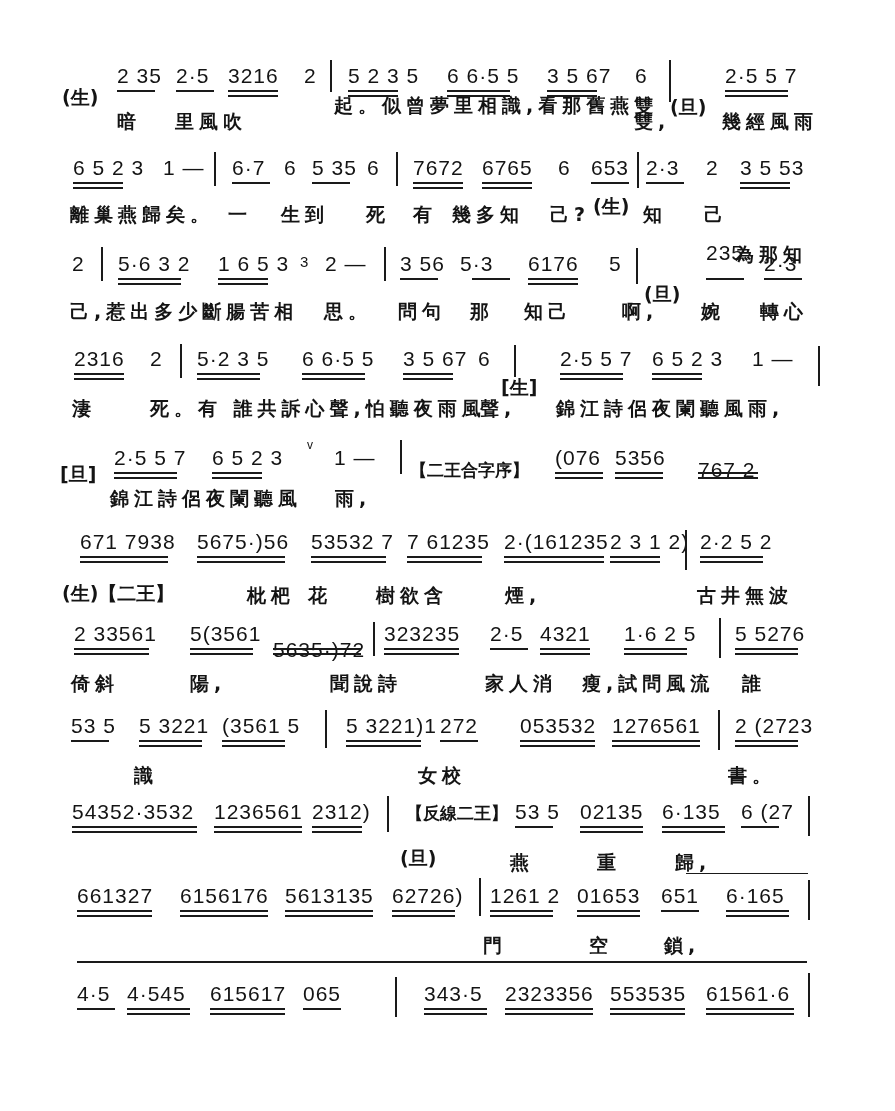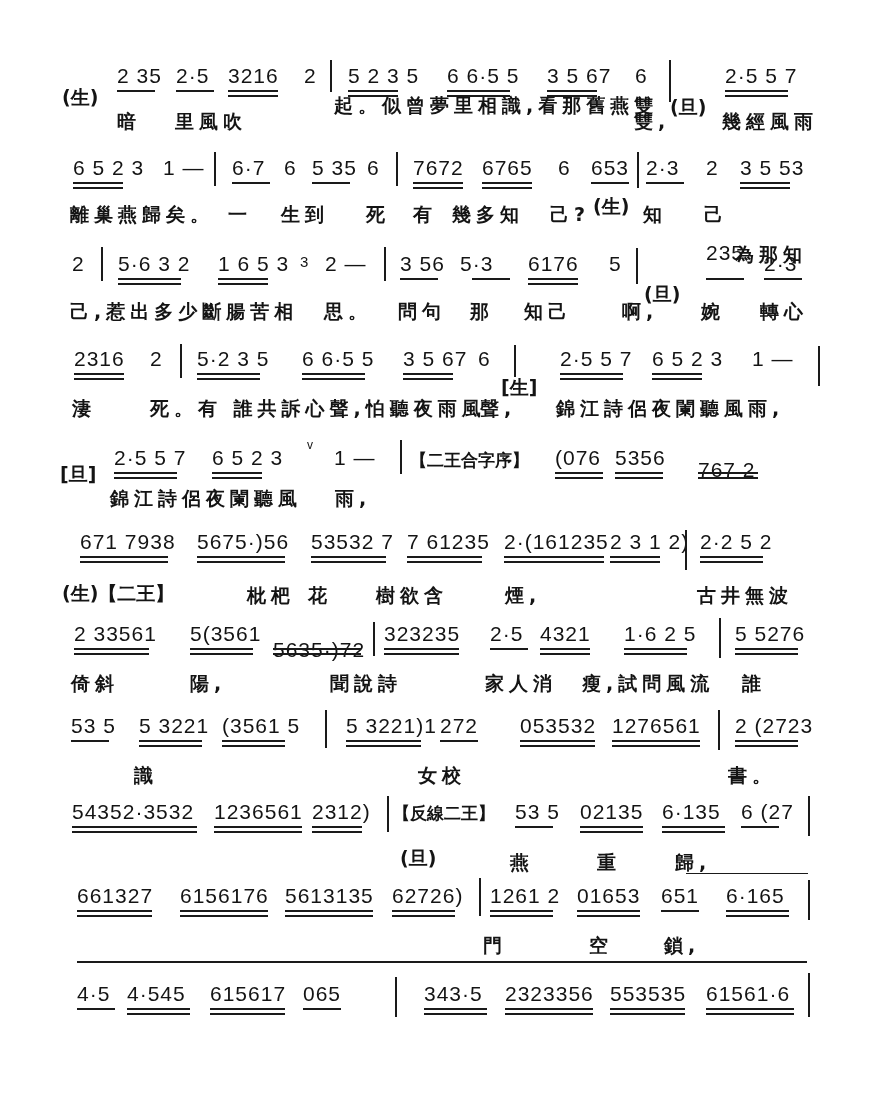--- a/index.html
+++ b/index.html
@@ -93,21 +93,21 @@
     <div class="abs ly" style="left: 556px; top: 397px;">錦江詩侶夜闌聽風雨,</div>
     <div class="abs n" style="left: 114px; top: 446px;">2·5 5 7</div>
     <div class="abs n" style="left: 212px; top: 446px;">6 5 2 3</div>
     <div class="abs n" style="left: 334px; top: 446px;">1 —</div>
     <div class="abs n" style="left: 555px; top: 446px;">(076</div>
     <div class="abs n" style="left: 615px; top: 446px;">5356</div>
     <div class="abs n" style="left: 698px; top: 446px; margin-top: 12px;">767 2</div>
     <div class="abs role" style="left: 60px; top: 463px;">[旦]</div>
     <div class="abs ly" style="left: 110px; top: 487px;">錦江詩侶夜闌聽風</div>
     <div class="abs ly" style="left: 335px; top: 487px;">雨,</div>
-    <div class="abs tag" style="left: 410px; top: 449px;">【二王合字序】</div>
+    <div class="abs tag" style="left: 410px; top: 459px;">【二王合字序】</div>
     <div class="abs n" style="left: 307px; top: 433px; font-size: 12px;">v</div>
     <div class="abs n" style="left: 80px; top: 530px;">671 7938</div>
     <div class="abs n" style="left: 197px; top: 530px;">5675·)56</div>
     <div class="abs n" style="left: 311px; top: 530px;">53532 7</div>
     <div class="abs n" style="left: 407px; top: 530px;">7 61235</div>
     <div class="abs n" style="left: 504px; top: 530px;">2·(161235</div>
     <div class="abs n" style="left: 610px; top: 530px;">2 3 1 2)</div>
     <div class="abs n" style="left: 700px; top: 530px;">2·2 5 2</div>
     <div class="abs role" style="left: 62px; top: 582px;">(生)【二王】</div>
     <div class="abs ly" style="left: 247px; top: 584px;">枇杷</div>
@@ -144,21 +144,21 @@
     <div class="abs n" style="left: 214px; top: 800px;">1236561</div>
     <div class="abs n" style="left: 312px; top: 800px;">2312)</div>
     <div class="abs n" style="left: 515px; top: 800px;">53 5</div>
     <div class="abs n" style="left: 580px; top: 800px;">02135</div>
     <div class="abs n" style="left: 662px; top: 800px;">6·135</div>
     <div class="abs n" style="left: 741px; top: 800px;">6 (27</div>
     <div class="abs role" style="left: 400px; top: 847px;">(旦)</div>
     <div class="abs ly" style="left: 510px; top: 851px;">燕</div>
     <div class="abs ly" style="left: 597px; top: 851px;">重</div>
     <div class="abs ly" style="left: 675px; top: 851px;">歸,</div>
-    <div class="abs tag" style="left: 393px; top: 802px;">【反線二王】</div>
+    <div class="abs tag" style="left: 406px; top: 802px;">【反線二王】</div>
     <div class="abs n" style="left: 77px; top: 884px;">661327</div>
     <div class="abs n" style="left: 180px; top: 884px;">6156176</div>
     <div class="abs n" style="left: 285px; top: 884px;">5613135</div>
     <div class="abs n" style="left: 392px; top: 884px;">62726)</div>
     <div class="abs n" style="left: 490px; top: 884px;">1261 2</div>
     <div class="abs n" style="left: 577px; top: 884px;">01653</div>
     <div class="abs n" style="left: 661px; top: 884px;">651</div>
     <div class="abs n" style="left: 726px; top: 884px;">6·165</div>
     <div class="abs ly" style="left: 483px; top: 934px;">門</div>
     <div class="abs ly" style="left: 589px; top: 934px;">空</div>

